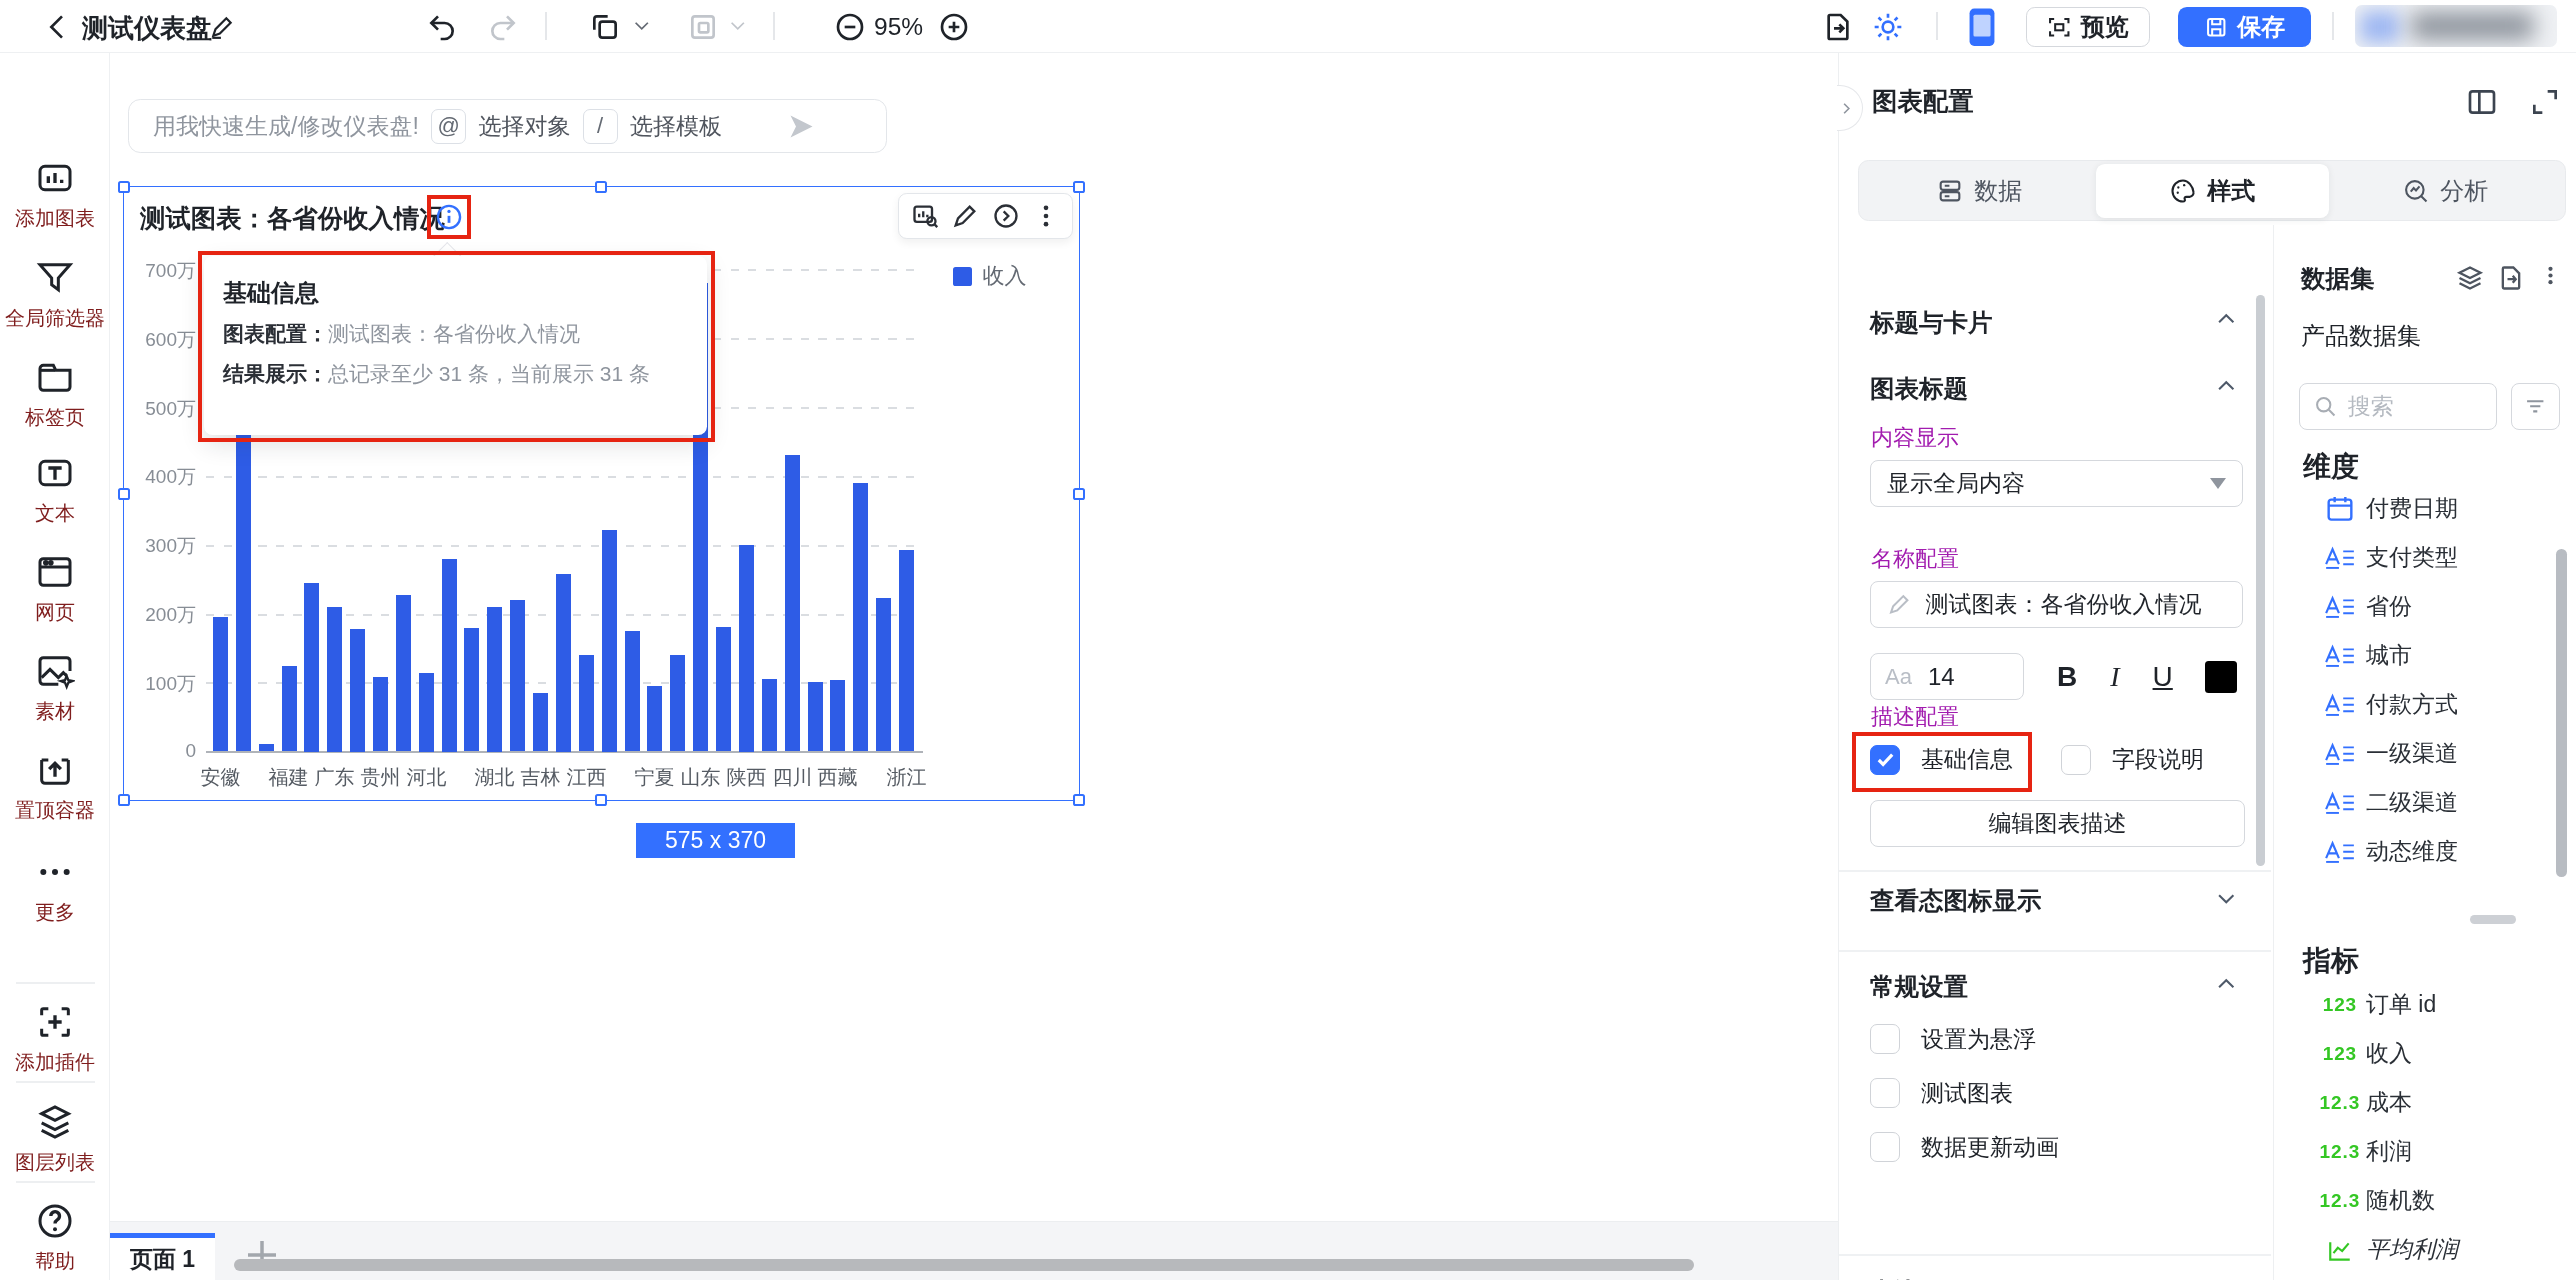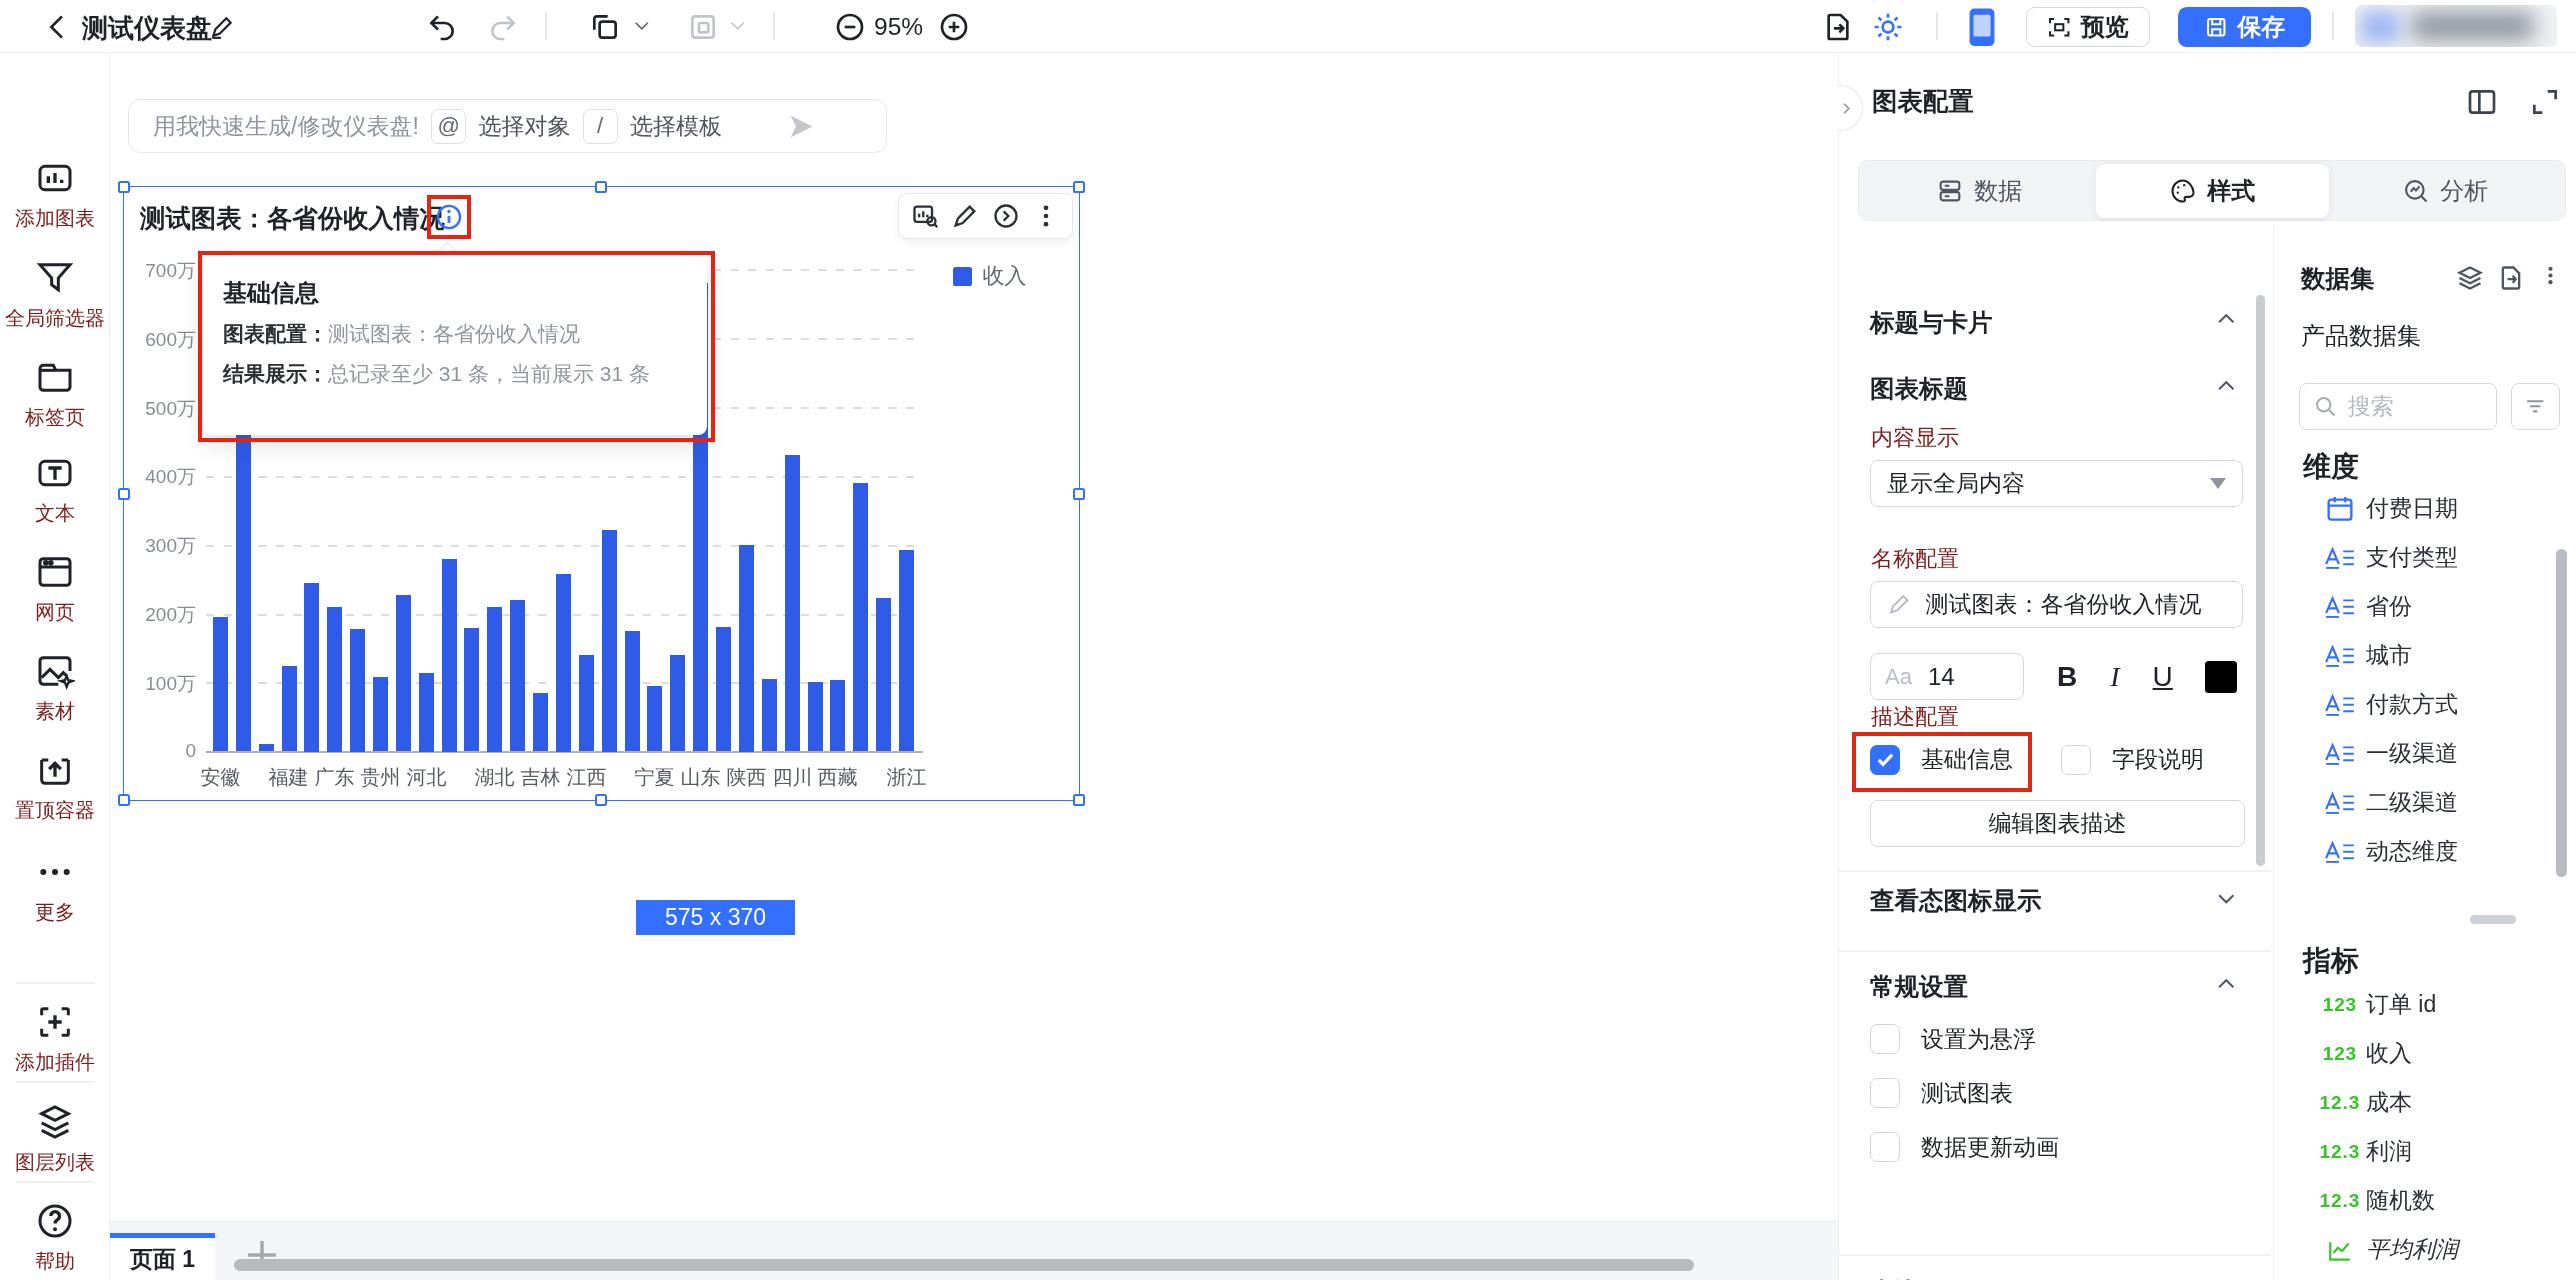--- a/index.html
+++ b/index.html
@@ -56,41 +56,41 @@
   .hd { position:absolute; width:12.3px; height:12.3px; background:#fff; border:2.6px solid #3370FF; border-radius:2.6px; z-index:6; }
 
   
   #tt-arrow { position:absolute; left:435px; top:247px; width:24.5px; height:24.5px; background:#fff; border-left:1.8px solid #E5E6EB; border-top:1.8px solid #E5E6EB; transform:rotate(45deg); z-index:7; }
   #tooltip { position:absolute; left:204px; top:256px; width:503px; height:179px; background:#fff; border-radius:8.8px; box-shadow:0 8.8px 24.5px rgba(31,35,41,.14); padding:16px 19px; z-index:8; }
   #tooltip .tt-title { font-size:24px; font-weight:700; color:#1F2329; line-height:42px; }
   #tooltip .tt-row { font-size:21px; line-height:40px; white-space:nowrap; }
   #tooltip .tt-row .k { color:#2B2F36; font-weight:600; }
   #tooltip .tt-row .v { color:#8F959E; }
   .redbox { position:absolute; border:4.4px solid #E62412; z-index:9; background:transparent; }
-  #size-badge { position:absolute; left:526px; top:847px; width:159px; height:35px; background:#3370FF; color:#fff; font-size:23px; display:flex; align-items:center; justify-content:center; z-index:5; }
+  #size-badge { position:absolute; left:526px; top:770px; width:159px; height:35px; background:#3370FF; color:#fff; font-size:23px; display:flex; align-items:center; justify-content:center; z-index:5; }
 
   #h-scroll { position:absolute; left:124px; top:1206px; width:1460px; height:12.3px; border-radius:6.1px; background:#B7B9BC; z-index:4; }
   #page-strip { position:absolute; left:110px; top:1221px; width:1728px; height:60px; background:#F4F5F7; border-top:1.8px solid #ECEEF0; }
   #page-tab { position:absolute; left:0; top:10.5px; width:105px; height:49px; background:#fff; border-top:5.3px solid #3370FF; display:flex; align-items:center; justify-content:center; font-size:23px; font-weight:600; color:#1F2329; }
   #page-add { position:absolute; left:131px; top:12.3px; width:42px; height:42px; color:#A2A7AD; }
 
   
   #rpanel { position:absolute; left:1838px; top:53px; width:738px; height:1228px; background:#fff; border-left:1.8px solid #EDEFF1; }
   #rp-header { position:absolute; left:33px; top:32px; font-size:25.4px; font-weight:700; color:#1F2329; }
   #rp-collapse { position:absolute; left:-1.8px; top:32px; width:26px; height:46px; background:#fff; border:1.8px solid #E5E7EA; border-left:none; border-radius:0 23px 23px 0; display:flex; align-items:center; color:#8F959E; }
   .rp-top-ic { position:absolute; top:33px; width:32px; height:32px; color:#3C4450; }
   #tabbar { position:absolute; left:19px; top:107px; width:708px; height:61px; background:#F2F3F5; border:1.8px solid #E8EAED; border-radius:10.5px; display:flex; align-items:center; padding:0 3.5px; }
   .tab { flex:1; height:54px; display:flex; align-items:center; justify-content:center; gap:10.5px; font-size:24px; color:#4E5560; border-radius:8.8px; }
   .tab .tic { width:28px; height:28px; }
   .tab.active { background:#fff; color:#1F2329; font-weight:600; box-shadow:0 1.8px 7px rgba(31,35,41,.08); }
 
   #style-col { position:absolute; left:0; top:172px; width:434px; height:1057px; background:#fff; }
   .sec-h { position:absolute; left:31px; font-size:24.5px; font-weight:700; color:#1F2329; }
   .sec-chev { position:absolute; left:375px; width:24.5px; height:24.5px; color:#4E5969; }
-  .mini-lb { position:absolute; left:32px; font-size:22px; color:#7f1d1d; }
+  .mini-lb { position:absolute; left:32px; font-size:22px; color:#a21caf; }
   .ctl { position:absolute; left:31px; width:373px; height:47px; border:1.8px solid #D5D8DD; border-radius:8px; background:#fff; display:flex; align-items:center; padding:0 16px; font-size:23px; color:#1F2329; }
   .caret { margin-left:auto; width:0; height:0; border-left:8.8px solid transparent; border-right:8.8px solid transparent; border-top:11.4px solid #8F959E; }
   .cb { width:30px; height:30px; border:1.8px solid #D0D3D8; border-radius:7px; background:#fff; flex:none; }
   .cb.on { background:#3370FF; border-color:#3370FF; display:flex; align-items:center; justify-content:center; }
   .cb-row { display:flex; align-items:center; gap:21px; font-size:23px; color:#1F2329; }
   .col-div { position:absolute; left:0; width:432px; height:1.8px; background:#EFF1F3; }
   #btn-desc { position:absolute; left:31px; top:575px; width:375px; height:47px; border:1.8px solid #D5D8DD; border-radius:8px; background:#fff; display:flex; align-items:center; justify-content:center; font-size:23px; color:#1F2329; }
   #fmt-row { position:absolute; left:31px; top:428px; width:375px; height:47px; display:flex; align-items:center; }
   #font-size { width:154px; height:47px; border:1.8px solid #D5D8DD; border-radius:8px; display:flex; align-items:center; padding:0 14px; gap:16px; font-size:24px; }
   #font-size .aa { color:#B9Bec6; font-size:22px; }

